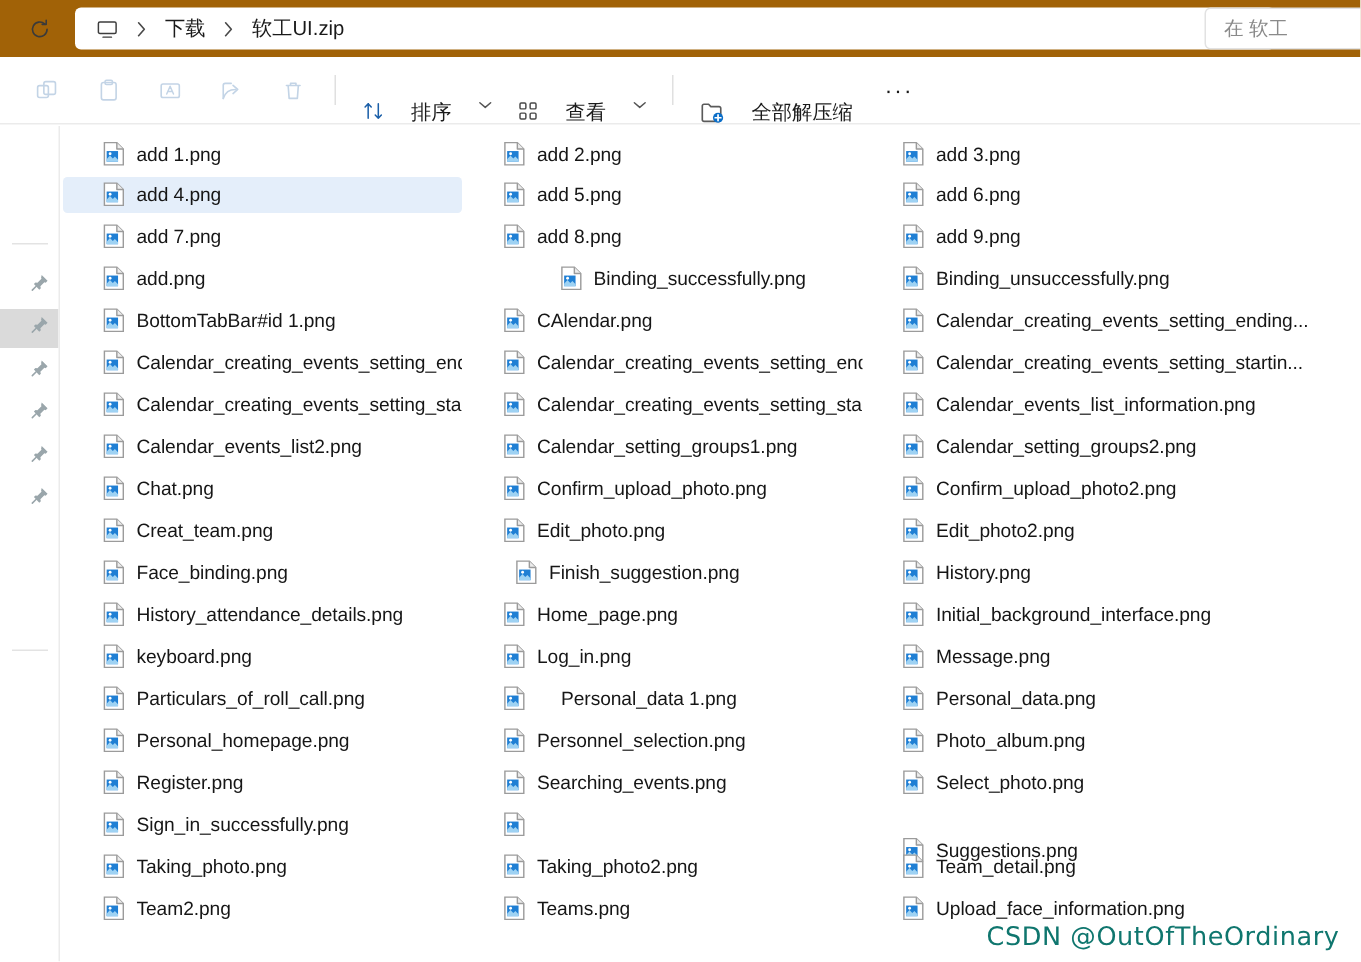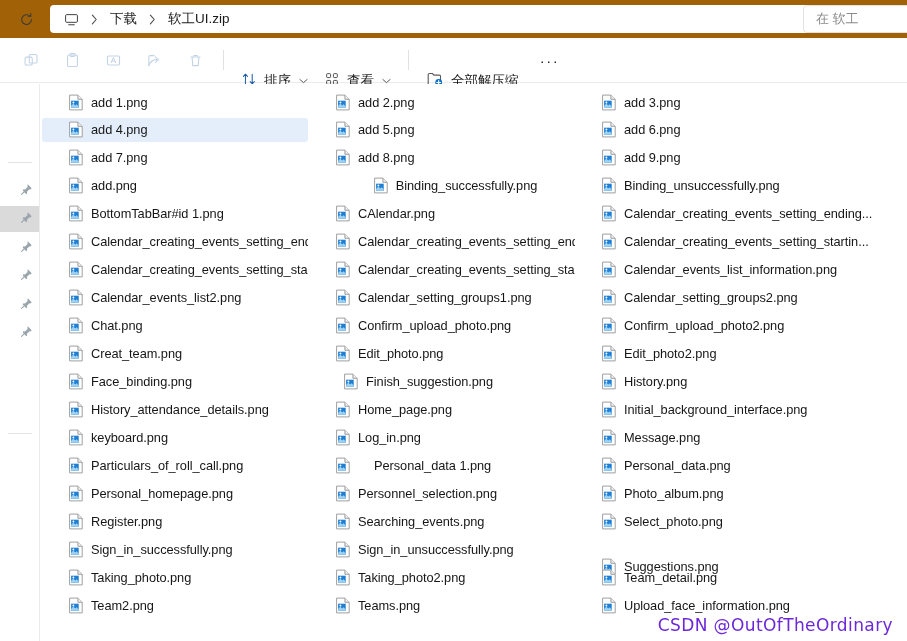--- a/index.html
+++ b/index.html
@@ -67,23 +67,23 @@
   .cmd-ico {
     width: 38px; height: 30px; margin-left: 3px;
     display: flex; align-items: center; justify-content: center;
     border-radius: 4px; cursor: default;
   }
   .cmd-ico:first-child { margin-left: 12px; }
   .cmd-sep {
     width: 1px; height: 20px; background: #e0e0e0; margin: 0 9px;
   }
   .cmd-grp {
-    height: 30px; display: flex; align-items: center;
+    height: 30px; display: flex; align-items: flex-start;
     padding: 0 8px; border-radius: 4px; cursor: pointer;
-    gap: 7px;
+    gap: 17px;
     margin-top: 42px;
   }
   .cmd-grp .lbl { font-size: 13.5px; color: #1b1b1b; white-space: nowrap; }
   .chev { font-size: 8px; color: #5a5a5a; margin-left: 1px; }
   .cmd-more {
     height: 30px; width: 34px; display:flex; align-items:center; justify-content:center;
     border-radius: 4px; cursor: pointer; margin-left: 6px;
   }
   .dots { font-size: 15px; color: #1b1b1b; letter-spacing: 1.5px; line-height: 1; }
 
@@ -121,21 +121,21 @@
   .fname {
     font-size: 12.8px; color: #161616;
     white-space: nowrap; overflow: hidden;
     margin-left: 7px; letter-spacing: -0.05px;
   }
   .ficon { width: 16px; height: 17px; flex: 0 0 16px; position: relative; }
 
   
   .watermark {
     position: absolute; right: 14px; bottom: 6px;
-    font-size: 17px; color: #6d28d9;
+    font-size: 17px; color: #0f766e;
     letter-spacing: 0.4px; pointer-events: none; user-select: none;
     font-family: "DejaVu Sans", sans-serif;
   }
 </style>
 </head>
 <body>
 
 <div id="app">
 
   <div class="addressbar">
@@ -658,21 +658,20 @@
           <span class="fname">Searching_events.png</span>
         </div>
         <div class="frow" style="left: 268px; width: 266px; top: 453.2px;">
           <span class="ficon"><svg width="16" height="17" viewBox="0 0 16 17" fill="none">
   <path d="M1.6 1.1h8.3l4.3 4.2v10.6H1.6V1.1Z" fill="#ffffff" stroke="#9b9b9b" stroke-width="0.95"></path>
   <path d="M9.9 1.1v4.2h4.3" fill="#ededed" stroke="#9b9b9b" stroke-width="0.95" stroke-linejoin="round"></path>
   <rect x="3.1" y="6.7" width="7.6" height="7.1" fill="#1f7fd4"></rect>
   <path d="M3.1 12.1 5.3 9.6l1.9 2 1.4-1.3 2.1 2.2v1.3H3.1v-1.7Z" fill="#9ed2f3"></path>
   <circle cx="5.4" cy="8.5" r="0.95" fill="#ffffff"></circle>
 </svg></span>
-          <span class="fname">Sign_in_unsuccessfully.png</span>
         </div>
         <div class="frow" style="left: 268px; width: 266px; top: 481.15px;">
           <span class="ficon"><svg width="16" height="17" viewBox="0 0 16 17" fill="none">
   <path d="M1.6 1.1h8.3l4.3 4.2v10.6H1.6V1.1Z" fill="#ffffff" stroke="#9b9b9b" stroke-width="0.95"></path>
   <path d="M9.9 1.1v4.2h4.3" fill="#ededed" stroke="#9b9b9b" stroke-width="0.95" stroke-linejoin="round"></path>
   <rect x="3.1" y="6.7" width="7.6" height="7.1" fill="#1f7fd4"></rect>
   <path d="M3.1 12.1 5.3 9.6l1.9 2 1.4-1.3 2.1 2.2v1.3H3.1v-1.7Z" fill="#9ed2f3"></path>
   <circle cx="5.4" cy="8.5" r="0.95" fill="#ffffff"></circle>
 </svg></span>
           <span class="fname">Taking_photo2.png</span>

